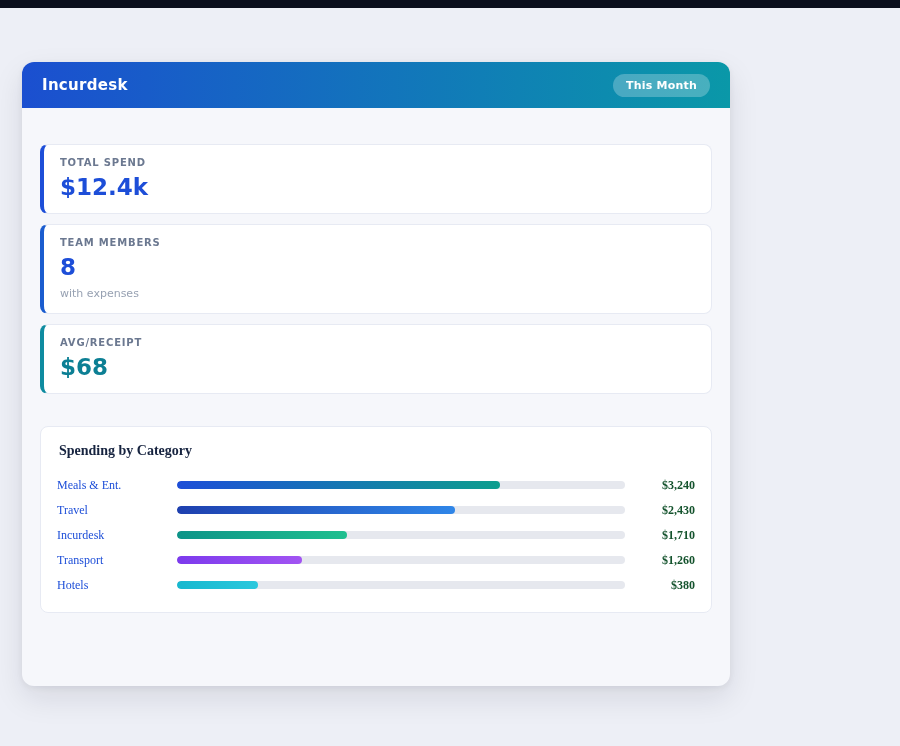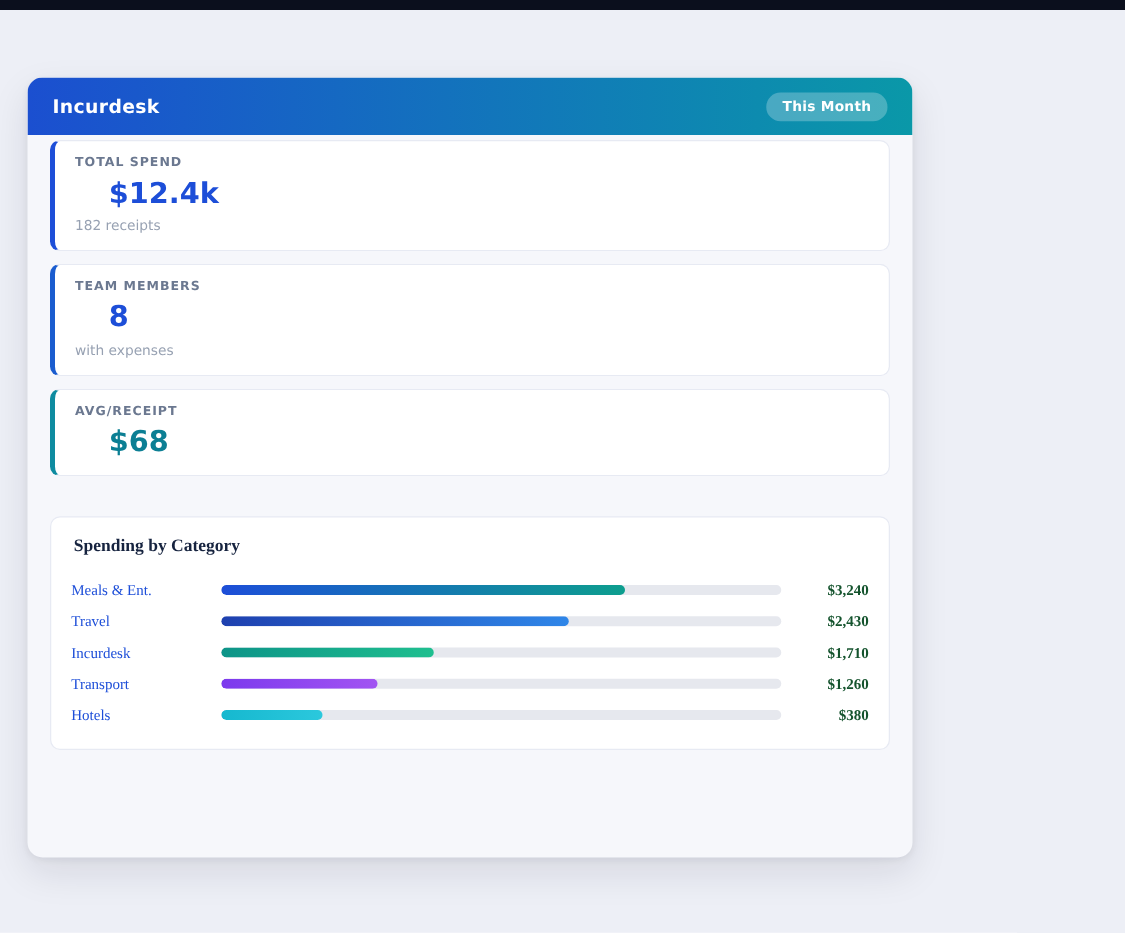--- a/index.html
+++ b/index.html
@@ -49,21 +49,21 @@
     background: rgba(255, 255, 255, 0.25);
     color: #ffffff;
     font-size: 11px;
     font-weight: bold;
     padding: 5px 13px;
     border-radius: 999px;
     letter-spacing: 0.2px;
     cursor: pointer;
   }
   .main {
-    padding: 4px 18px 18px 18px;
+    padding: 36px 18px 18px 18px;
     display: flex;
     flex-direction: column;
     gap: 10px;
   }
   .stat {
     background: #ffffff;
     border: 1px solid #e7eaf3;
     border-left-width: 4px;
     border-left-style: solid;
     border-radius: 8px;
@@ -74,21 +74,20 @@
     font-weight: bold;
     letter-spacing: 0.8px;
     color: #6b7890;
     text-transform: uppercase;
   }
   .stat-value {
     font-size: 23px;
     font-weight: bold;
     margin-top: 7px;
     line-height: 1.1;
-    margin-left: 27px;
   }
   .stat-sub {
     font-size: 11px;
     color: #97a1b2;
     margin-top: 6px;
   }
   .panel {
     background: #ffffff;
     border: 1px solid #e7eaf3;
     border-radius: 8px;
@@ -145,21 +144,20 @@
     <header class="app-header" style="background: linear-gradient(90deg, rgb(27, 79, 208), rgb(10, 152, 168));">
       <h1 class="app-title">Incurdesk</h1>
       <span class="pill">This Month</span>
     </header>
 
     <main class="main">
 
       <section class="stat" style="border-left-color: rgb(29, 78, 216);">
         <div class="stat-label">TOTAL SPEND</div>
         <div class="stat-value" style="color: rgb(29, 78, 216);">$12.4k</div>
-        <div class="stat-sub">182 receipts</div>
       </section>
 
       <section class="stat" style="border-left-color: rgb(26, 92, 207);">
         <div class="stat-label">TEAM MEMBERS</div>
         <div class="stat-value" style="color: rgb(29, 78, 216);">8</div>
         <div class="stat-sub">with expenses</div>
       </section>
 
       <section class="stat" style="border-left-color: rgb(14, 139, 160);">
         <div class="stat-label">AVG/RECEIPT</div>

